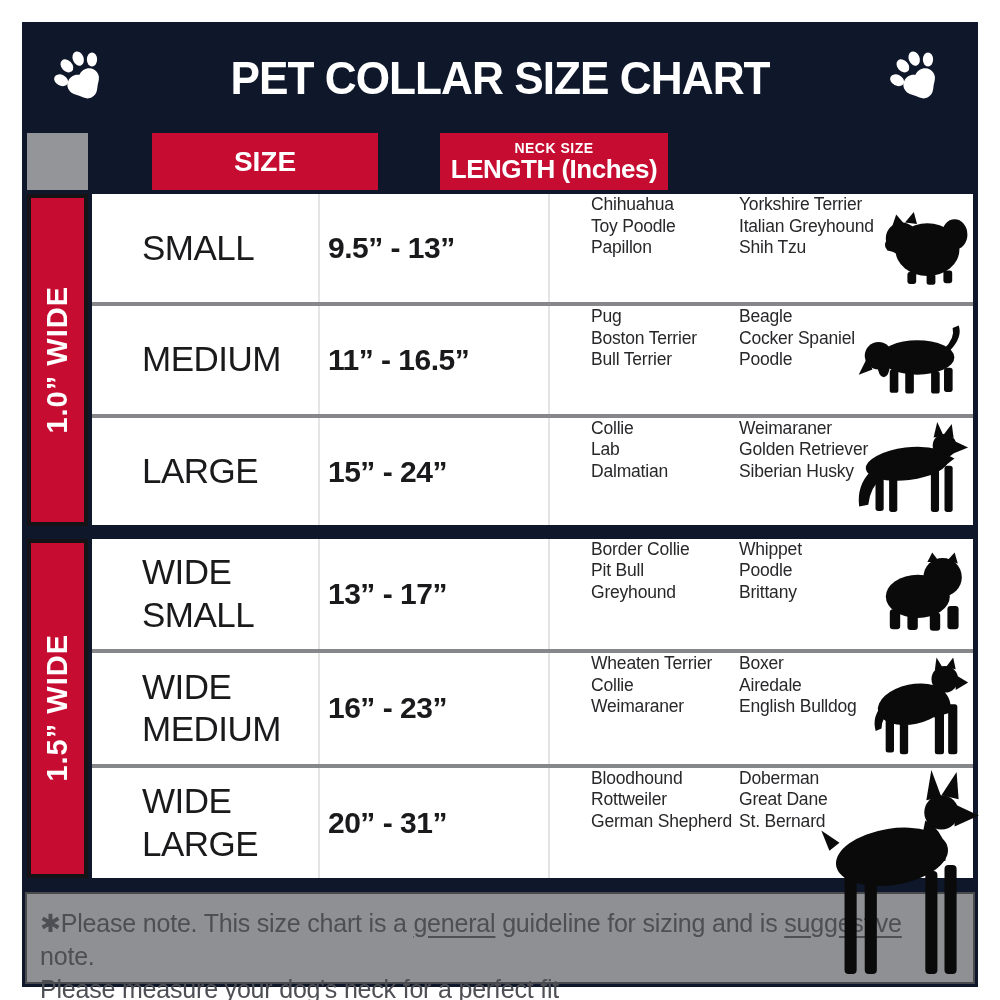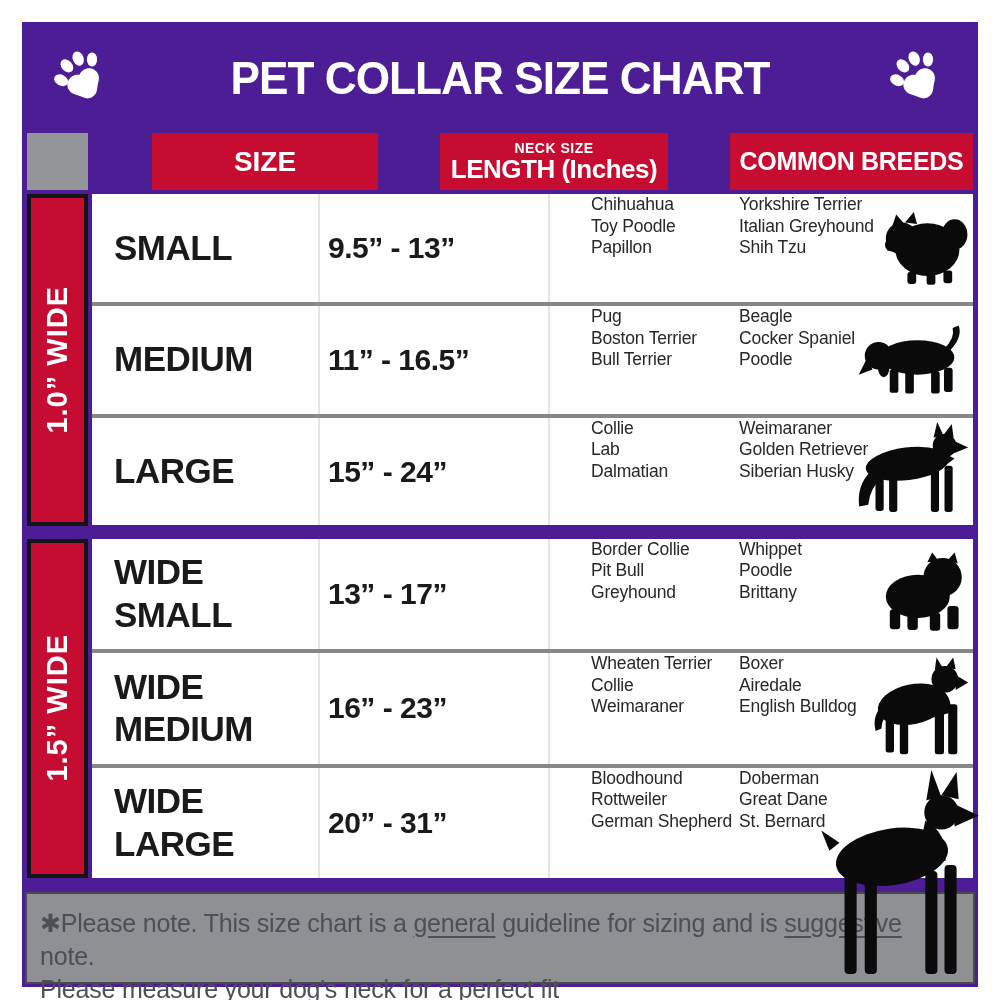--- a/index.html
+++ b/index.html
@@ -1,18 +1,18 @@
 <!DOCTYPE html>
 <html><head>
 <meta charset="utf-8">
 <style>
   * { margin:0; padding:0; box-sizing:border-box; }
   html,body { width:1000px; height:1000px; background:#ffffff; font-family:"Liberation Sans", sans-serif; }
   .stage { position:relative; width:1000px; height:1000px; background:#ffffff; overflow:hidden; }
-  .panel { position:absolute; left:22px; top:22px; width:956px; height:965px; background:#4c1d95; }
+  .panel { position:absolute; left:22px; top:22px; width:956px; height:965px; background:#0f172a; }
 
   
   .title-bar { position:absolute; left:0; top:0; width:100%; height:111px; }
   .main-title { position:absolute; left:0; top:0; width:100%; height:111px;
     display:flex; align-items:center; justify-content:center;
     color:#ffffff; font-weight:bold; font-size:46px; letter-spacing:-1px;
     transform:scaleX(0.96); white-space:nowrap; }
   .paw { position:absolute; top:24px; width:64px; height:64px; }
   .paw.left { left:28px; } .paw.right { right:28px; }
 
@@ -37,22 +37,22 @@
   .group-sep { height:13px; }
   .band { width:61px; background:#c60c30; border:4px solid #161316;
           display:flex; align-items:center; justify-content:center; }
   .band-label { writing-mode:vertical-rl; transform:rotate(180deg); color:#ffffff;
                 font-weight:bold; font-size:29px; letter-spacing:1px; white-space:nowrap; }
   .rows { flex:1; margin-left:4px; display:flex; flex-direction:column; }
   .row { flex:1; display:flex; background:#ffffff; position:relative; }
   .row-sep { height:4px; background:#86878a; }
   .c-size { width:226px; padding-left:22px; display:flex; flex-direction:column;
             justify-content:center; }
-  .size-line { font-size:35px; font-weight:bold; color:#1a191b; line-height:1.22;
-               letter-spacing:-0.5px; }
+  .size-line { font-size:35px; font-weight:normal; color:#1a191b; line-height:1.22;
+               letter-spacing:-0.5px;margin-left:28px; }
   .vdiv { width:2px; background:#e4e4e5; }
   .c-range { width:228px; padding-left:8px; display:flex; align-items:center;
              font-size:30px; font-weight:bold; color:#1a191b; letter-spacing:-0.5px; }
   .c-breeds { flex:1; position:relative; display:flex; align-items:flex-start;padding-left:13px; }
   .breed-col { font-size:17.5px; color:#28272a; line-height:1.24; letter-spacing:-0.2px; }
   .breed-col.one { margin-left:28px; width:148px; }
   .breed-col.two { width:152px; }
   .breed-line { white-space:nowrap; }
   .dog { position:absolute; right:4px; top:50%; transform:translateY(-50%); line-height:0; }
   .dog svg { display:block; }
@@ -100,21 +100,20 @@
     <div class="col-head">
       <div class="gray-block"></div>
       <div class="gapv g4"></div>
       <div class="hcell h-size">SIZE</div>
       <div class="gapv g2"></div>
       <div class="hcell h-len">
         <div class="sub">NECK SIZE</div>
         <div class="main">LENGTH (Inches)</div>
       </div>
       <div class="gapv g2"></div>
-      <div class="hcell h-breeds">COMMON BREEDS</div>
     </div>
 
     <div class="tbody">
 
       <div class="group g1">
         <div class="band">
           <span class="band-label">1.0” WIDE</span>
         </div>
         <div class="rows">
 

